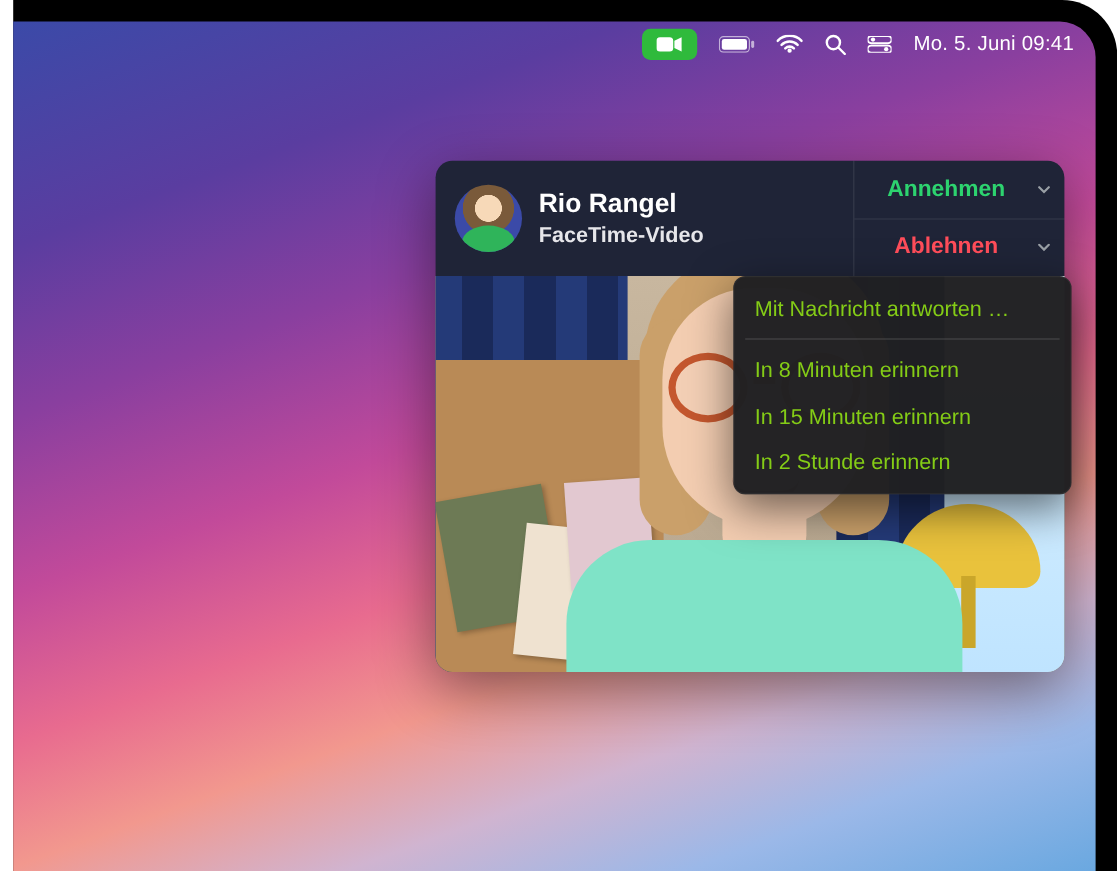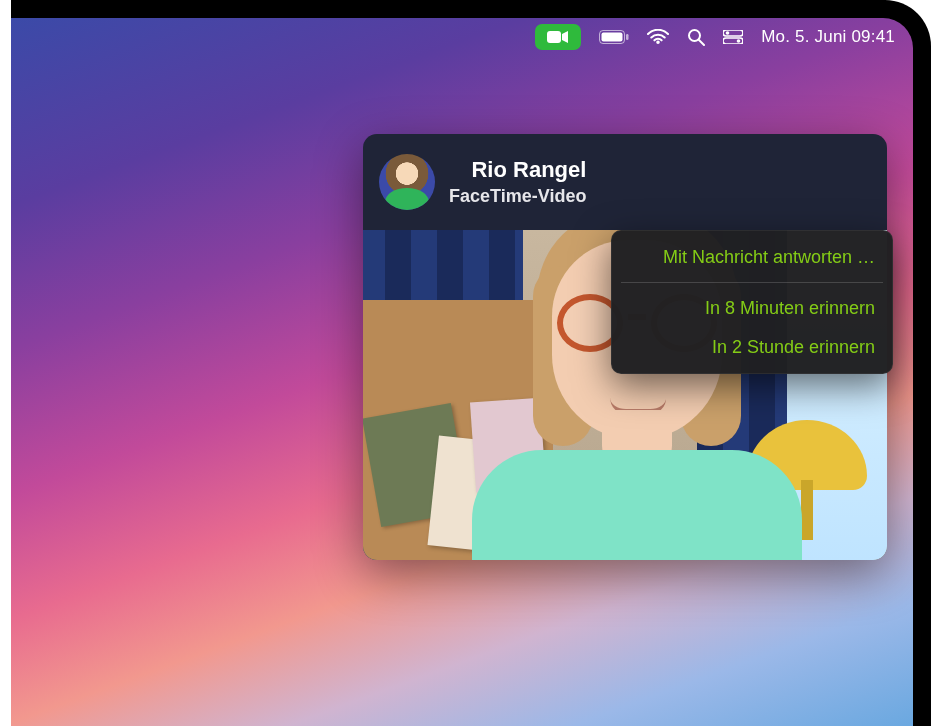--- a/index.html
+++ b/index.html
@@ -76,21 +76,20 @@
     
     .notification {
       position: absolute;
       top: 116px;
       right: 26px;
       width: 524px;
       background: #1f2437;
       border-radius: 14px;
       box-shadow: 0 14px 48px rgba(0,0,0,0.45);
       overflow: visible;
-      text-align: right;
     }
     .notif-header {
       display: flex;
       align-items: stretch;
       height: 96px;
     }
     .caller {
       flex: 1;
       display: flex;
       align-items: center;
@@ -335,20 +334,38 @@
       <div class="clock">Mo. 5. Juni  09:41</div>
     </div>
 
     <div class="notification">
       <div class="notif-header">
         <div class="caller">
           <div class="avatar"></div>
           <div class="caller-text">
             <div class="caller-name">Rio Rangel</div>
             <div class="caller-sub">FaceTime-Video</div>
+          </div>
+        </div>
+        <div class="actions">
+          <div class="action-btn action-accept">
+            <span>Annehmen</span>
+            <span class="chev">
+              <svg width="10" height="7" viewBox="0 0 10 7">
+                  <path d="M1 1 L5 5 L9 1" stroke="#9aa0a6" stroke-width="1.8" fill="none" stroke-linecap="round"></path>
+                </svg>
+            </span>
+          </div>
+          <div class="action-btn action-decline">
+            <span>Ablehnen</span>
+            <span class="chev">
+              <svg width="10" height="7" viewBox="0 0 10 7">
+                  <path d="M1 1 L5 5 L9 1" stroke="#9aa0a6" stroke-width="1.8" fill="none" stroke-linecap="round"></path>
+                </svg>
+            </span>
           </div>
         </div>
       </div>
 
       <div class="preview">
         <div class="curtain left"></div>
         <div class="board">
           <div class="swatch s1"></div>
           <div class="swatch s2"></div>
           <div class="swatch s3"></div>
@@ -370,18 +387,19 @@
           <div class="mouth"></div>
           <div class="neck"></div>
           <div class="torso"></div>
         </div>
       </div>
 
       <div class="menu">
         <div class="menu-item">Mit Nachricht antworten …</div>
         <div class="menu-sep"></div>
         <div class="menu-item">In 8 Minuten erinnern</div>
+        <div class="menu-item">In 15 Minuten erinnern</div>
         <div class="menu-item">In 2 Stunde erinnern</div>
       </div>
     </div>
 
   </div>
 </div>
 
 </body></html>

